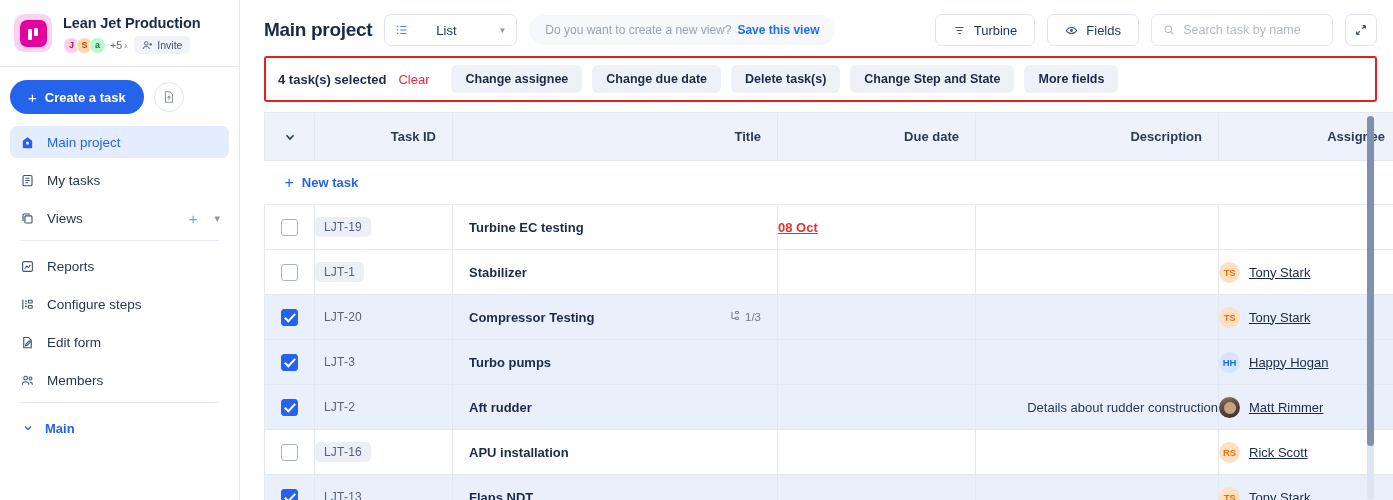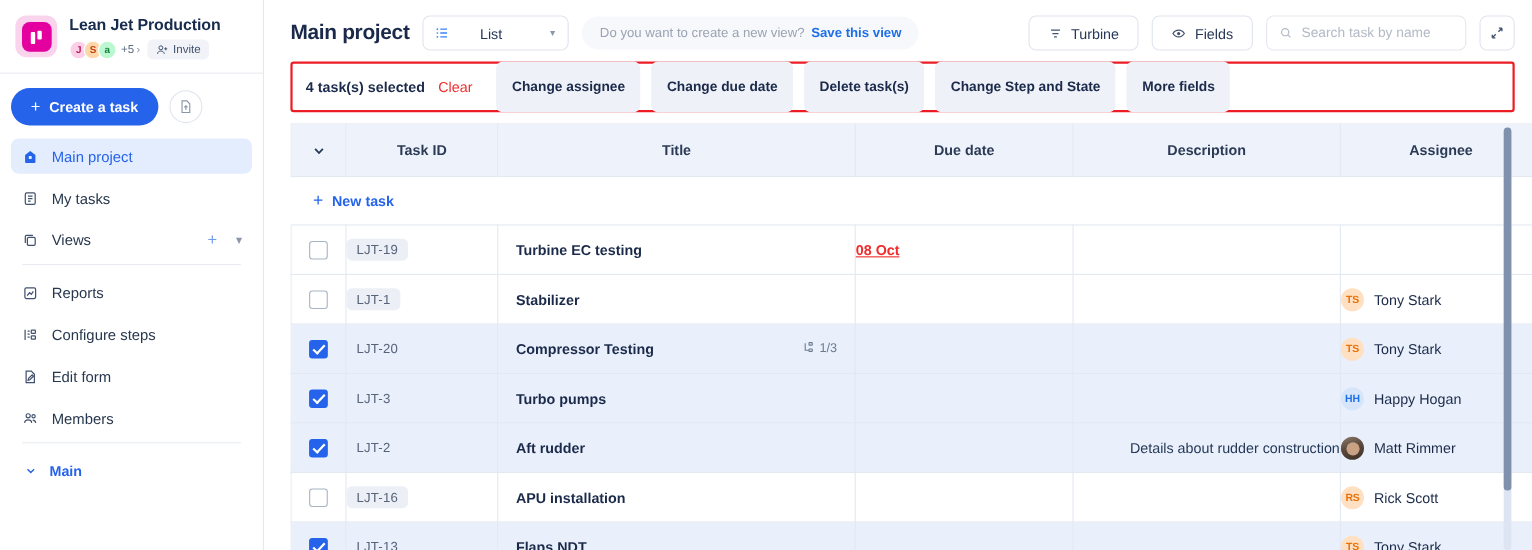--- a/index.html
+++ b/index.html
@@ -123,32 +123,32 @@
   
   .action-bar-wrap { padding: 0 16px 0 24px; }
   .action-bar {
     border: 2px solid #ec1c24; border-radius: 3px;
     display: flex; align-items: center; gap: 10px;
     padding: 9px 12px; height: 46px;
   }
   .sel-count { font-size: 13px; font-weight: bold; color: #1b2a4a; white-space: nowrap; }
   .clear-link { font-size: 13px; color: #f02c2c; cursor: pointer; margin-left: 2px; margin-right: 12px; }
   .chip-btn {
-    background: #eef1f7; border: none; border-radius: 6px; height: 46px;
+    background: #eef1f7; border: none; border-radius: 6px; height: 28px;
     padding: 0 14px; font-size: 12.5px; font-weight: bold; color: #1b2a4a;
     cursor: pointer; white-space: nowrap; font-family: "Liberation Sans", sans-serif;
   }
 
   
   .table-wrap { flex: 1; min-height: 0; margin: 10px 0 0 24px; position: relative; overflow: hidden; }
   .tbl { width: 1137px; border-collapse: collapse; table-layout: fixed; }
   .tbl th, .tbl td { border: 1px solid #e3e8f1; padding: 0; }
   .tbl thead th {
     background: #eef3fb; height: 44px; font-size: 13px; font-weight: bold;
-    color: #2b3a55; text-align: center; padding: 16px 16px;
+    color: #2b3a55; text-align: right; padding: 16px 16px;
   }
   .tbl thead th.c-check { width: 50px; text-align: center; padding: 0; }
   .tbl thead th.c-id { width: 138px; }
   .tbl thead th.c-title { width: 325px; }
   .tbl thead th.c-due { width: 198px; }
   .tbl thead th.c-desc { width: 243px; }
   .tbl thead th.c-assign { width: 183px; }
   .chev-th { display: flex; align-items: center; justify-content: center; color: #253858; font-size: 13px; }
 
   .newtask-row td { height: 44px; background: #fff; border-left: none; border-right: none; }
@@ -189,21 +189,21 @@
     display: flex; align-items: center; justify-content: center;
     font-size: 9.5px; font-weight: bold; letter-spacing: -0.2px;
   }
   .av.orange { background: #ffe0c2; color: #e8720c; }
   .av.blue { background: #d7e5fb; color: #1d6fe8; }
   .av.photo { background: linear-gradient(160deg,#8d7b6e 0%,#5c4a3d 45%,#3b2f26 100%); position: relative; overflow: hidden; }
   .av.photo::after {
     content: ""; position: absolute; left: 4.5px; top: 5px; width: 12px; height: 12px;
     border-radius: 50%; background: #c9a183;
   }
-  .assign-name { font-size: 13px; color: #1b2a4a; white-space: nowrap; }
+  .assign-name { font-size: 13px; color: #1b2a4a; white-space: nowrap; text-decoration: underline; }
 
   .vscroll {
     position: absolute; right: 19px; top: 4px; width: 7px; height: 330px;
     background: #7f91ad; border-radius: 4px;
   }
   .vscroll-track {
     position: absolute; right: 19px; top: 4px; width: 7px; bottom: 0;
     background: #dde5f2; border-radius: 4px;
   }
 </style>

